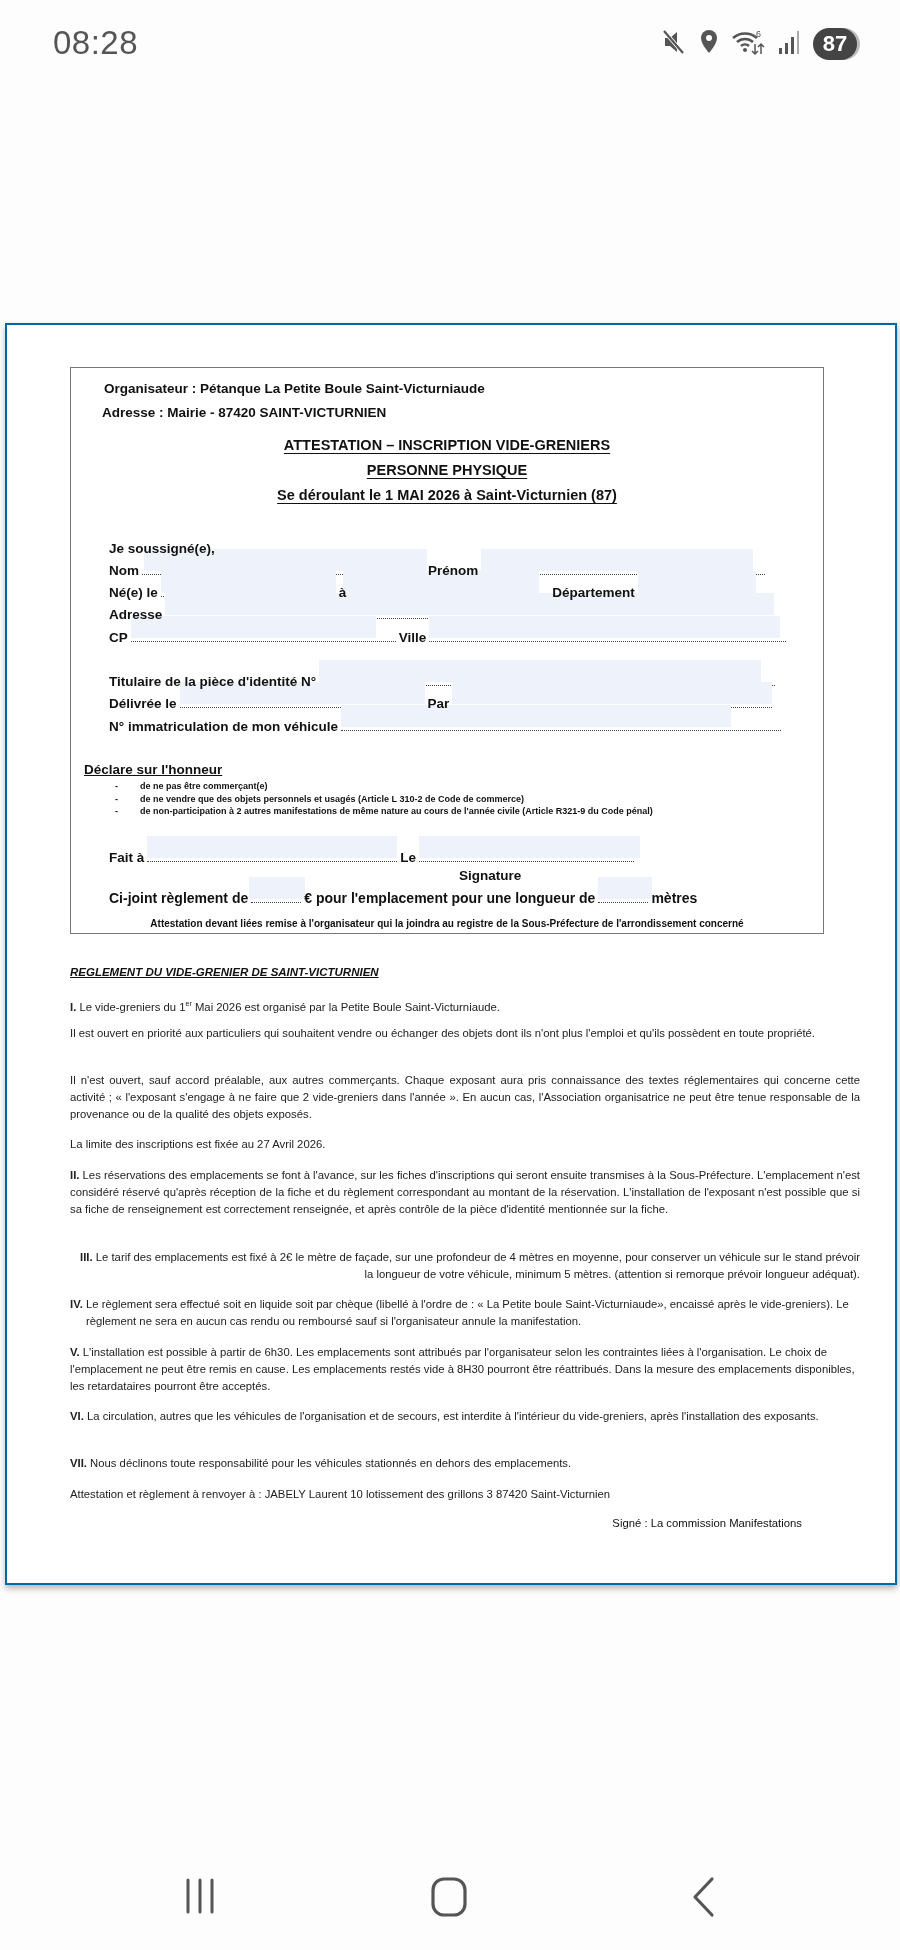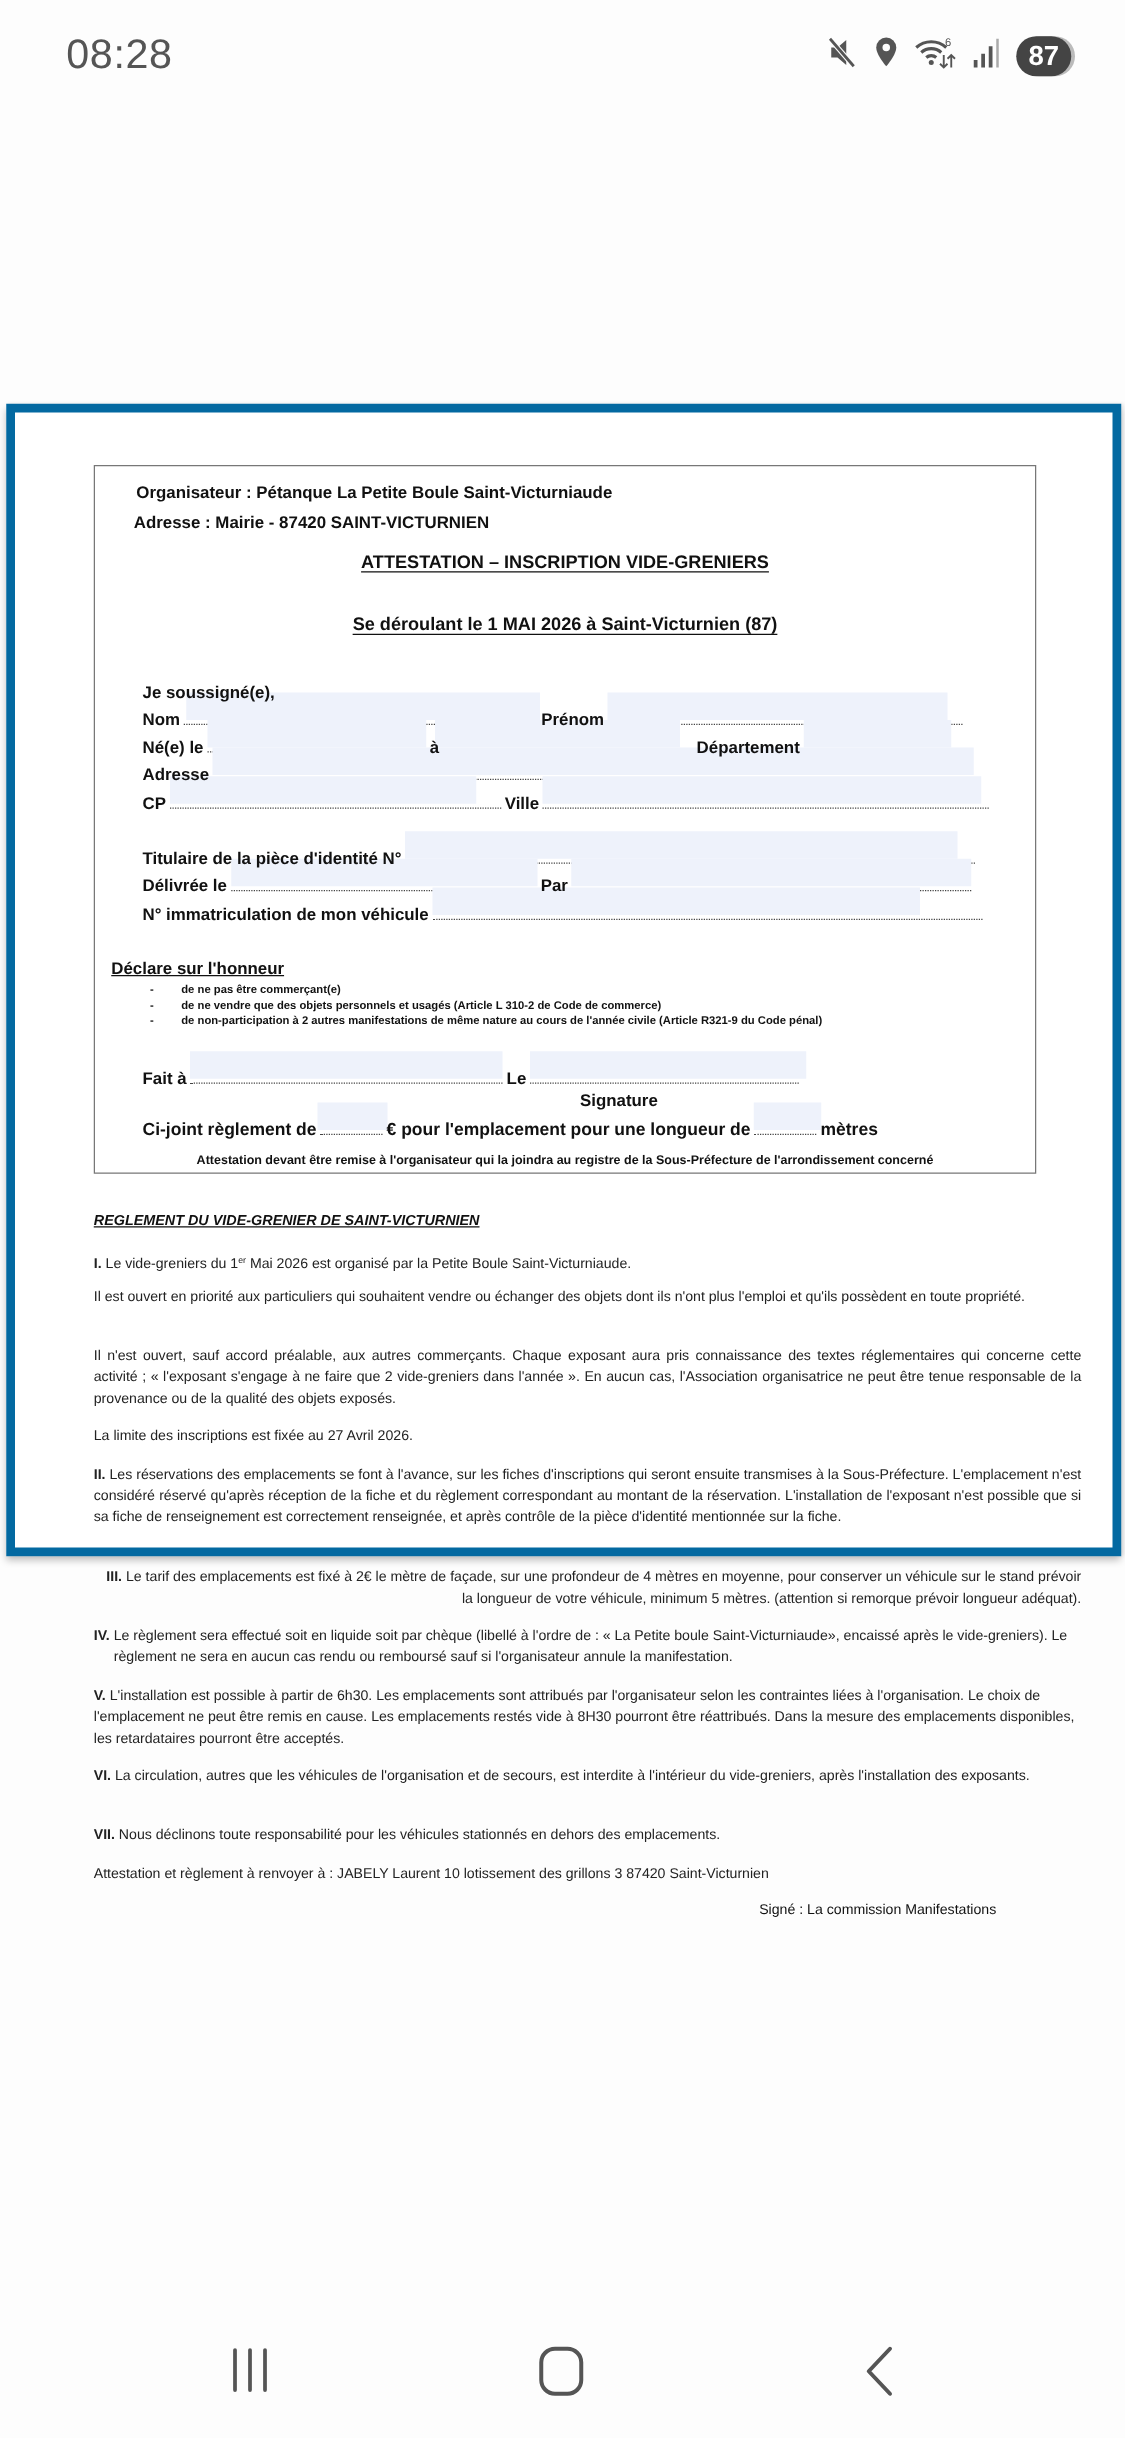--- a/index.html
+++ b/index.html
@@ -7,22 +7,22 @@
   body { font-family: "Liberation Sans", sans-serif; color: #111; position: relative; }
 
   
   .status-bar { position: absolute; top: 0; left: 0; width: 900px; height: 95px; }
   .status-time { position: absolute; left: 53px; top: 24px; font-size: 33px; color: #555; letter-spacing: 0.5px; }
   .status-icons { position: absolute; right: 43px; top: 28px; display: flex; align-items: center; gap: 12px; }
   .si { display: inline-block; color: #555; }
   .battery { width: 44px; height: 32px; border-radius: 16px; background: #444; color: #fff; font-size: 22px; font-weight: bold; display: flex; align-items: center; justify-content: center; box-shadow: 3px 0 0 #bbb; }
 
   
-  .sheet { position: absolute; left: 5px; top: 323px; width: 892px; height: 922px; background: #fff;
-           border: 7px solid #0369a1; box-shadow: 0 4px 6px rgba(0,0,0,0.25), 2px 0 3px rgba(0,0,0,0.08); }
+  .sheet { position: absolute; left: 5px; top: 323px; width: 892px; height: 1262px; background: #fff;
+           border: 2px solid #0369a1; box-shadow: 0 4px 6px rgba(0,0,0,0.25), 2px 0 3px rgba(0,0,0,0.08); }
 
   
   .att-box { position: absolute; left: 63px; top: 42px; width: 754px; height: 567px; border: 1.5px solid #777; }
   .org { position: absolute; left: 33px; font-size: 13.5px; font-weight: bold; }
   .title { position: absolute; left: 0; width: 100%; text-align: center; font-size: 14.5px; font-weight: bold; text-decoration: underline; text-underline-offset: 3px; }
 
   .form-row { position: absolute; left: 38px; height: 20px; font-size: 13.5px; font-weight: bold; display: flex; align-items: flex-end; white-space: nowrap; }
   .dots { flex: none; height: 12px; border-bottom: 1.5px dotted #444; margin: 0 3px 3px 3px; position: relative; }
   .fill { position: absolute; top: -14px; left: 0; right: 0; height: 22px; background: #eef2fb; z-index: 0; }
   .lbl { position: relative; z-index: 1; }
@@ -89,20 +89,21 @@
     <span class="battery">87</span>
   </div>
 </div>
 
 <div class="sheet">
 
   <div class="att-box">
     <div class="org" style="top:13px;">Organisateur : Pétanque La Petite Boule Saint-Victurniaude</div>
     <div class="org" style="top:37px; left:31px;">Adresse : Mairie - 87420 SAINT-VICTURNIEN</div>
     <div class="title" style="top:69px;">ATTESTATION – INSCRIPTION VIDE-GRENIERS</div>
+    <div class="title" style="top:94px;">PERSONNE PHYSIQUE</div>
     <div class="title" style="top:119px;">Se déroulant le 1 MAI 2026 à Saint-Victurnien (87)</div>
 
     <div class="form-row" style="top:168px;">
         <span class="lbl">Je soussigné(e),</span>
       </div>
 
     <div class="form-row" style="top:190px;">
       <span class="lbl">Nom</span>
       <span class="dots" style="width:283px;">
           <span class="fill" style="left:2px;right:-2px;"></span>
@@ -206,21 +207,21 @@
       <span class="dots" style="width:50px;">
           <span class="fill" style="left:-2px;right:-4px;"></span>
         </span>
       <span class="lbl">€ pour l'emplacement pour une longueur de</span>
       <span class="dots" style="width:50px;">
           <span class="fill" style="right:-4px;"></span>
         </span>
       <span class="lbl">mètres</span>
     </div>
 
-    <div class="att-note">Attestation devant être remise à l'organisateur qui la joindra au registre de la  Sous-Préfecture de l'arrondissement concerné</div>
+    <div class="att-note">Attestation devant liées remise à l'organisateur qui la joindra au registre de la  Sous-Préfecture de l'arrondissement concerné</div>
   </div>
 
   <div class="reg-title">REGLEMENT DU VIDE-GRENIER DE SAINT-VICTURNIEN</div>
 
   <div class="reg" style="top:670px;"><b>I.</b> Le vide-greniers du 1<sup style="font-size:7px;">er</sup> Mai 2026 est organisé par la Petite Boule Saint-Victurniaude.</div>
   <div class="reg" style="top:700px;">Il est ouvert en priorité aux particuliers qui souhaitent vendre ou échanger des objets dont ils n'ont plus l'emploi et qu'ils possèdent en toute propriété.</div>
   <div class="reg justify" style="top:747px;">Il n'est ouvert, sauf accord préalable, aux autres commerçants. Chaque exposant aura pris connaissance des textes réglementaires qui concerne cette activité ; « l'exposant s'engage à ne faire que 2 vide-greniers dans l'année ». En aucun cas, l'Association organisatrice ne peut être tenue responsable de la provenance ou de la qualité des objets exposés.</div>
   <div class="reg" style="top:811px;">La limite des inscriptions est fixée au 27 Avril 2026.</div>
 
   <div class="reg justify" style="top:842px;"><b>II.</b> <span>Les réservations des emplacements se font à l'avance, sur les fiches d'inscriptions qui seront ensuite transmises à la Sous-Préfecture. L'emplacement n'est considéré réservé qu'après réception de la fiche et du règlement correspondant au montant de la réservation. L'installation de l'exposant n'est possible que si sa fiche de renseignement est correctement renseignée, et après contrôle de la pièce d'identité mentionnée sur la fiche.</span></div>

